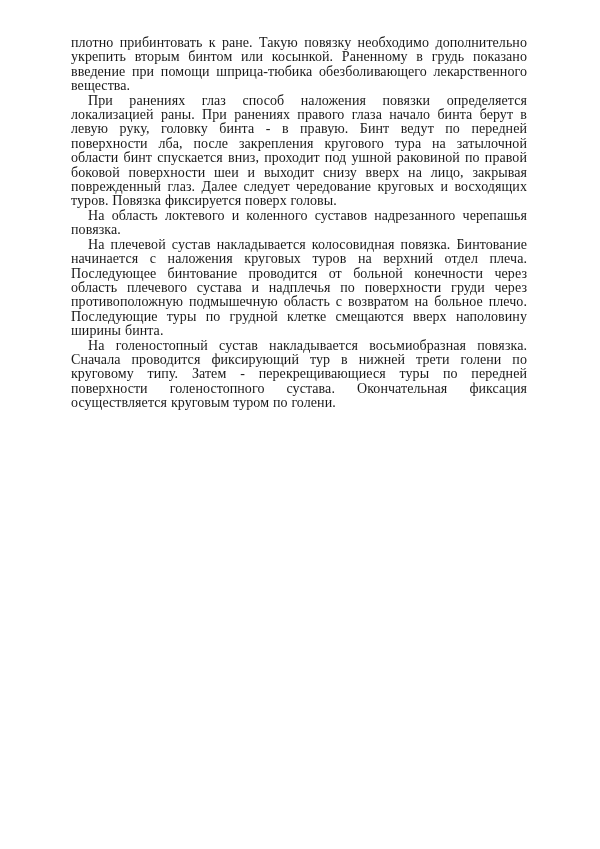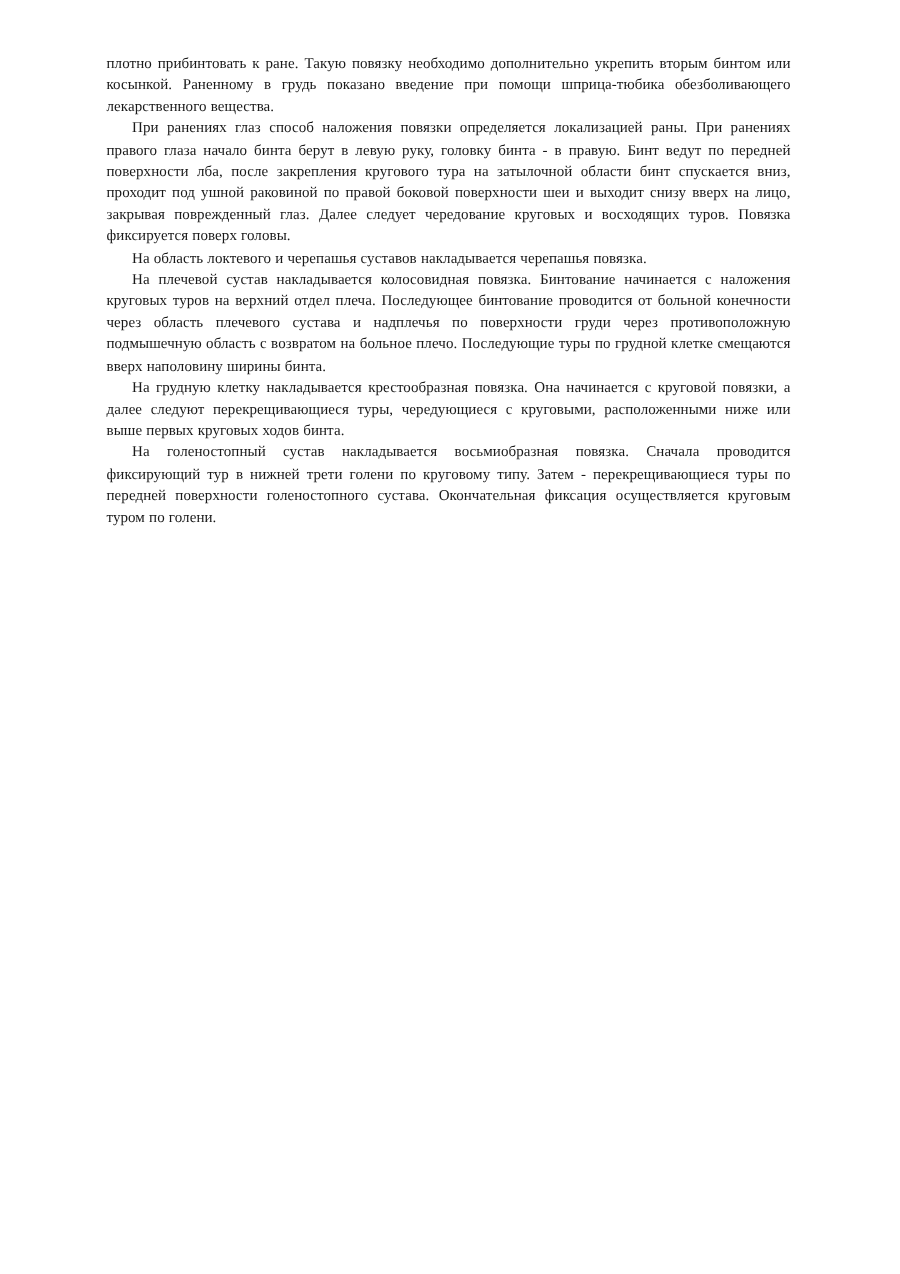--- a/index.html
+++ b/index.html
@@ -27,21 +27,21 @@
   }
   .text-block {
     position: absolute;
     left: 71px;
     top: 36px;
     width: 456px;
   }
   .para {
     margin: 0;
     padding: 0;
-    font-size: 10px;
+    font-size: 14px;
     line-height: 14.4px;
     text-align: justify;
     text-justify: inter-word;
     text-indent: 17px;
     color: #191919;
     word-spacing: 0.02em;
     letter-spacing: 0.005em;
     hyphens: manual;
   }
   .para.no-indent {
@@ -53,23 +53,22 @@
 <body>
 
 <div class="page">
   <div class="text-block">
 
     <p class="para no-indent">плотно прибинтовать к ране. Такую повязку необходимо дополнительно укрепить вторым бинтом или косынкой. Раненному в грудь показано введение при помощи шприца-тюбика обезболивающего лекарственного вещества.</p>
 
 
     <p class="para">При ранениях глаз способ наложения повязки определяется локализацией раны. При ранениях правого глаза начало бинта берут в левую руку, головку бинта - в правую. Бинт ведут по передней поверхности лба, после закрепления кругового тура на затылочной области бинт спускается вниз, проходит под ушной раковиной по правой боковой поверхности шеи и выходит снизу вверх на лицо, закрывая поврежденный глаз. Далее следует чередование круговых и восходящих туров. Повязка фиксируется поверх головы.</p>
 
-    <p class="para">На область локтевого и черепашья суставов накладывается черепашья повязка.</p>
+    <p class="para">На область локтевого и коленного суставов надрезанного черепашья повязка.</p>
 
     <p class="para">На плечевой сустав накладывается колосовидная повязка. Бинтование начинается с наложения круговых туров на верхний отдел плеча. Последующее бинтование проводится от больной конечности через область плечевого сустава и надплечья по поверхности груди через противоположную подмышечную область с возвратом на больное плечо. Последующие туры по грудной клетке смещаются вверх наполовину ширины бинта.</p>
 
-    <p class="para">На грудную клетку накладывается крестообразная повязка. Она начинается с круговой повязки, а далее следуют перекрещивающиеся туры, чередующиеся с круговыми, расположенными ниже или выше первых круговых ходов бинта.</p>
 
     <p class="para">На голеностопный сустав накладывается восьмиобразная повязка. Сначала проводится фиксирующий тур в нижней трети голени по круговому типу. Затем - перекрещивающиеся туры по передней поверхности голеностопного сустава. Окончательная фиксация осуществляется круговым туром по голени.</p>
 
 
   </div>
 </div>
 
 </body></html>

